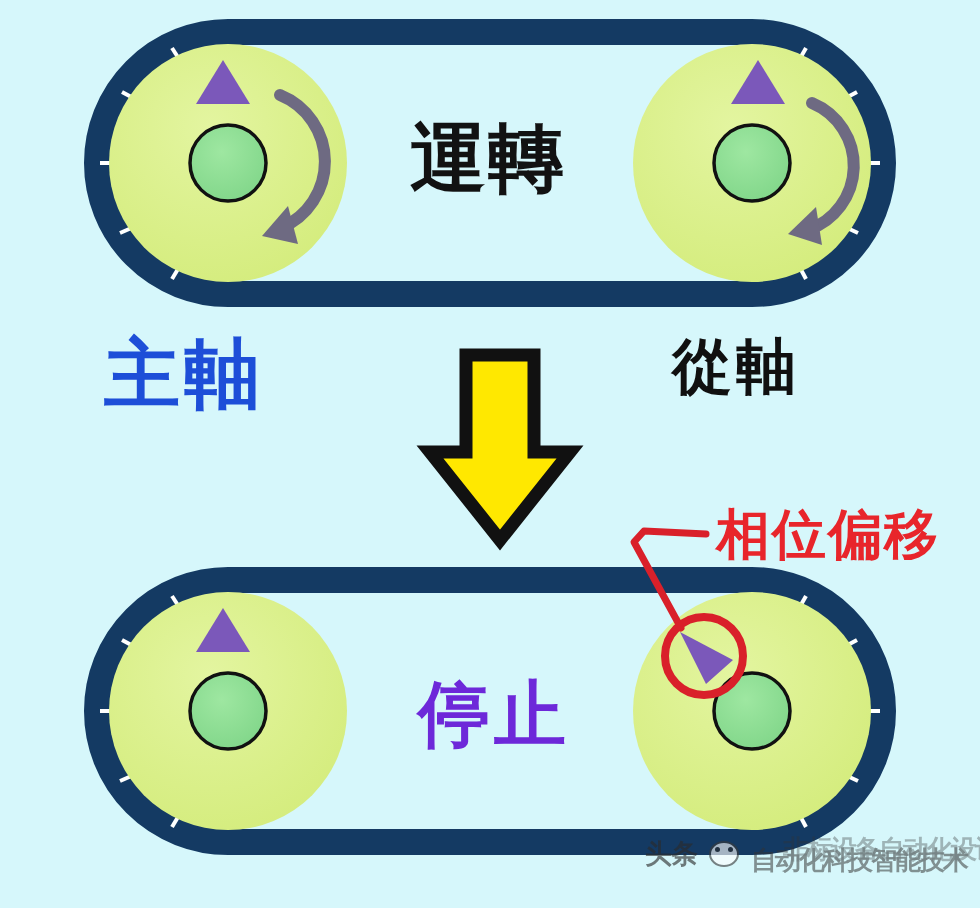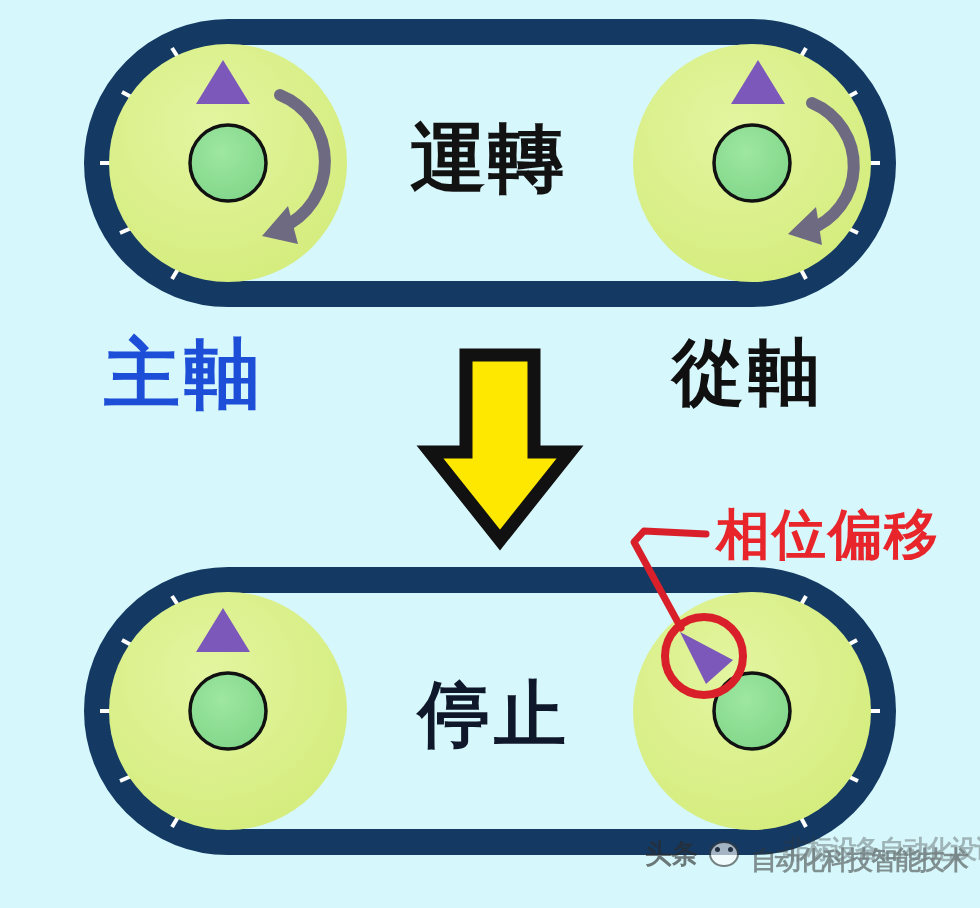--- a/index.html
+++ b/index.html
@@ -26,26 +26,26 @@
     font-size:76px;color:#121212;
     letter-spacing:2px;
   }
   #label-master{
     left:104px;top:336px;
     font-size:76px;color:#1d4ed8;
     letter-spacing:4px;
   }
   #label-slave{
     left:672px;top:336px;
-    font-size:72px;color:#101010;
+    font-size:60px;color:#101010;
     letter-spacing:4px;
   }
   #label-stop{
     left:418px;top:678px;
-    font-size:72px;color:#0f172a;
+    font-size:72px;color:#6d28d9;
     letter-spacing:4px;
   }
   #label-phase{
     left:716px;top:508px;
     font-size:54px;color:#e8252b;
     letter-spacing:2px;
   }
 
   #watermark{
     position:absolute;

